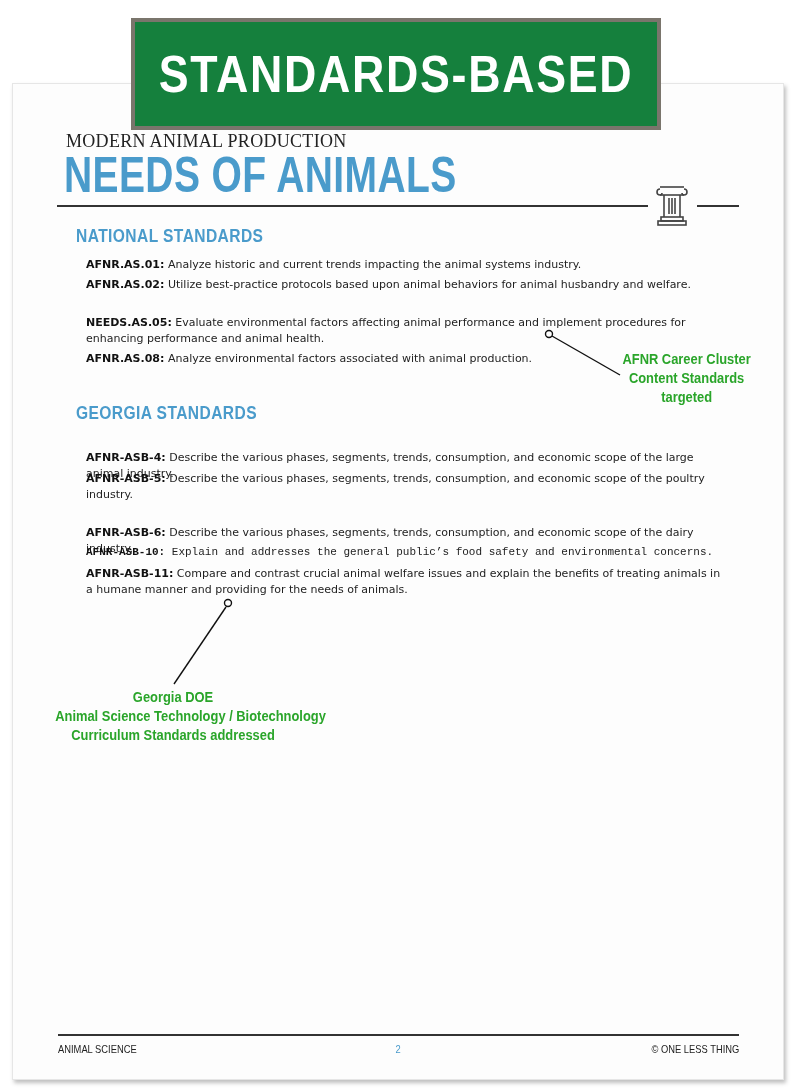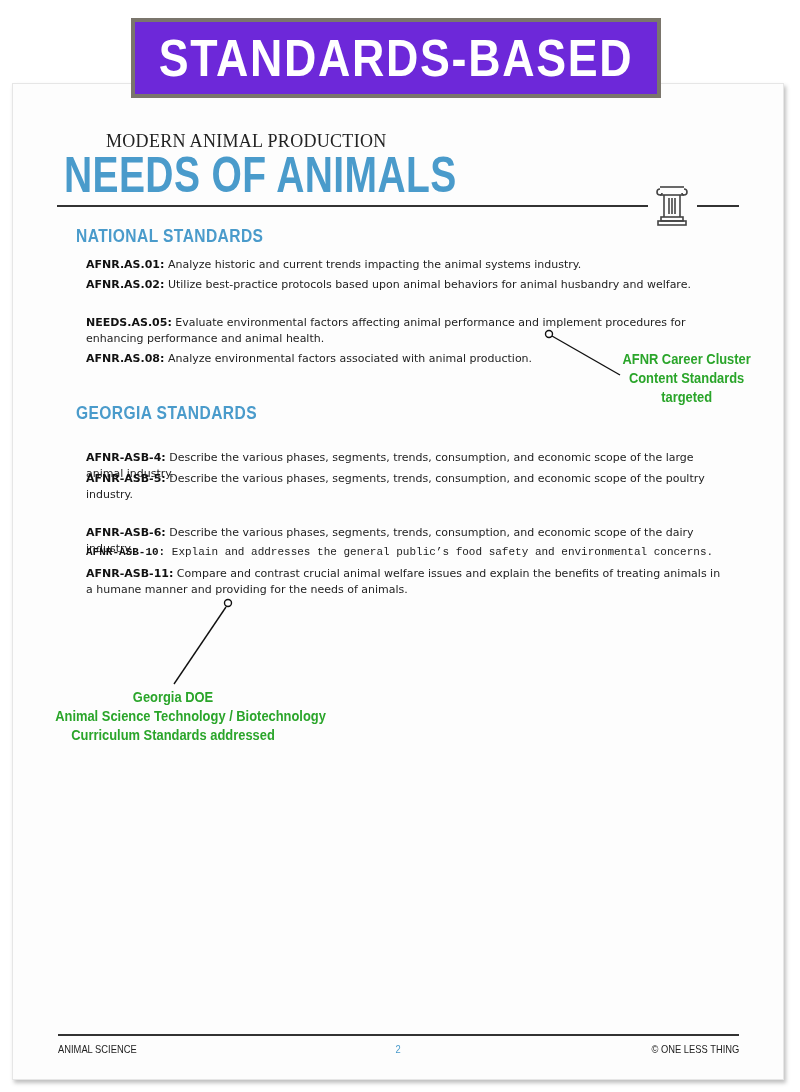--- a/index.html
+++ b/index.html
@@ -1,20 +1,20 @@
 <!DOCTYPE html>
 <html><head>
 <meta charset="utf-8">
 <style>
   html, body { margin:0; padding:0; }
   body { width:800px; height:1092px; background:#ffffff; position:relative; overflow:hidden; font-family:"Liberation Sans", sans-serif; }
   .page { position:absolute; left:12px; top:83px; width:770px; height:995px; background:#fdfdfd; border:1px solid #e6e6e6; box-shadow:2px 3px 4px rgba(0,0,0,0.25); }
-  .banner { position:absolute; left:131px; top:18px; width:530px; height:80px; box-sizing:border-box; background:#6d28d9; border:4px solid #7a756c; display:flex; align-items:center; justify-content:center; z-index:5; }
+  .banner { position:absolute; left:131px; top:18px; width:530px; height:112px; box-sizing:border-box; background:#15803d; border:4px solid #7a756c; display:flex; align-items:center; justify-content:center; z-index:5; }
   .banner-text { color:#ffffff; font-family:"Liberation Sans", sans-serif; font-weight:bold; font-size:52px; letter-spacing:2px; transform:scaleX(0.86); white-space:nowrap; }
-  .subtitle { position:absolute; left:66px; top:131px; font-family:"Liberation Serif", serif; font-size:18px; color:#222; letter-spacing:0.3px;margin-left:40px; }
+  .subtitle { position:absolute; left:66px; top:131px; font-family:"Liberation Serif", serif; font-size:18px; color:#222; letter-spacing:0.3px; }
   .title { position:absolute; left:64px; top:146px; font-family:"Liberation Sans", sans-serif; font-weight:bold; font-size:50px; color:#4a9bcb; transform:scaleX(0.78); transform-origin:left top; white-space:nowrap; letter-spacing:0.5px; }
   .hr-main { position:absolute; left:57px; top:205px; width:591px; height:2px; background:#333; }
   .hr-right { position:absolute; left:697px; top:205px; width:42px; height:2px; background:#333; }
   .pillar { position:absolute; left:655px; top:183px; width:34px; height:44px; }
   .section-head { position:absolute; left:76px; font-family:"Liberation Sans", sans-serif; font-weight:bold; font-size:19px; color:#4a9bcb; transform:scaleX(0.82); transform-origin:left top; white-space:nowrap; letter-spacing:0.5px; }
   .std { position:absolute; left:86px; width:640px; font-family:"DejaVu Sans", sans-serif; font-size:11px; line-height:15.5px; color:#222; }
   .std b { font-weight:bold; color:#111; }
   .callout { position:absolute; color:#2aa52a; font-family:"Liberation Sans", sans-serif; font-weight:bold; font-size:15px; line-height:19px; text-align:center; transform:scaleX(0.86); white-space:nowrap; }
   svg.lines { position:absolute; left:0; top:0; width:800px; height:1092px; pointer-events:none; }
   .foot-hr { position:absolute; left:58px; top:1034px; width:681px; height:2px; background:#333; }

